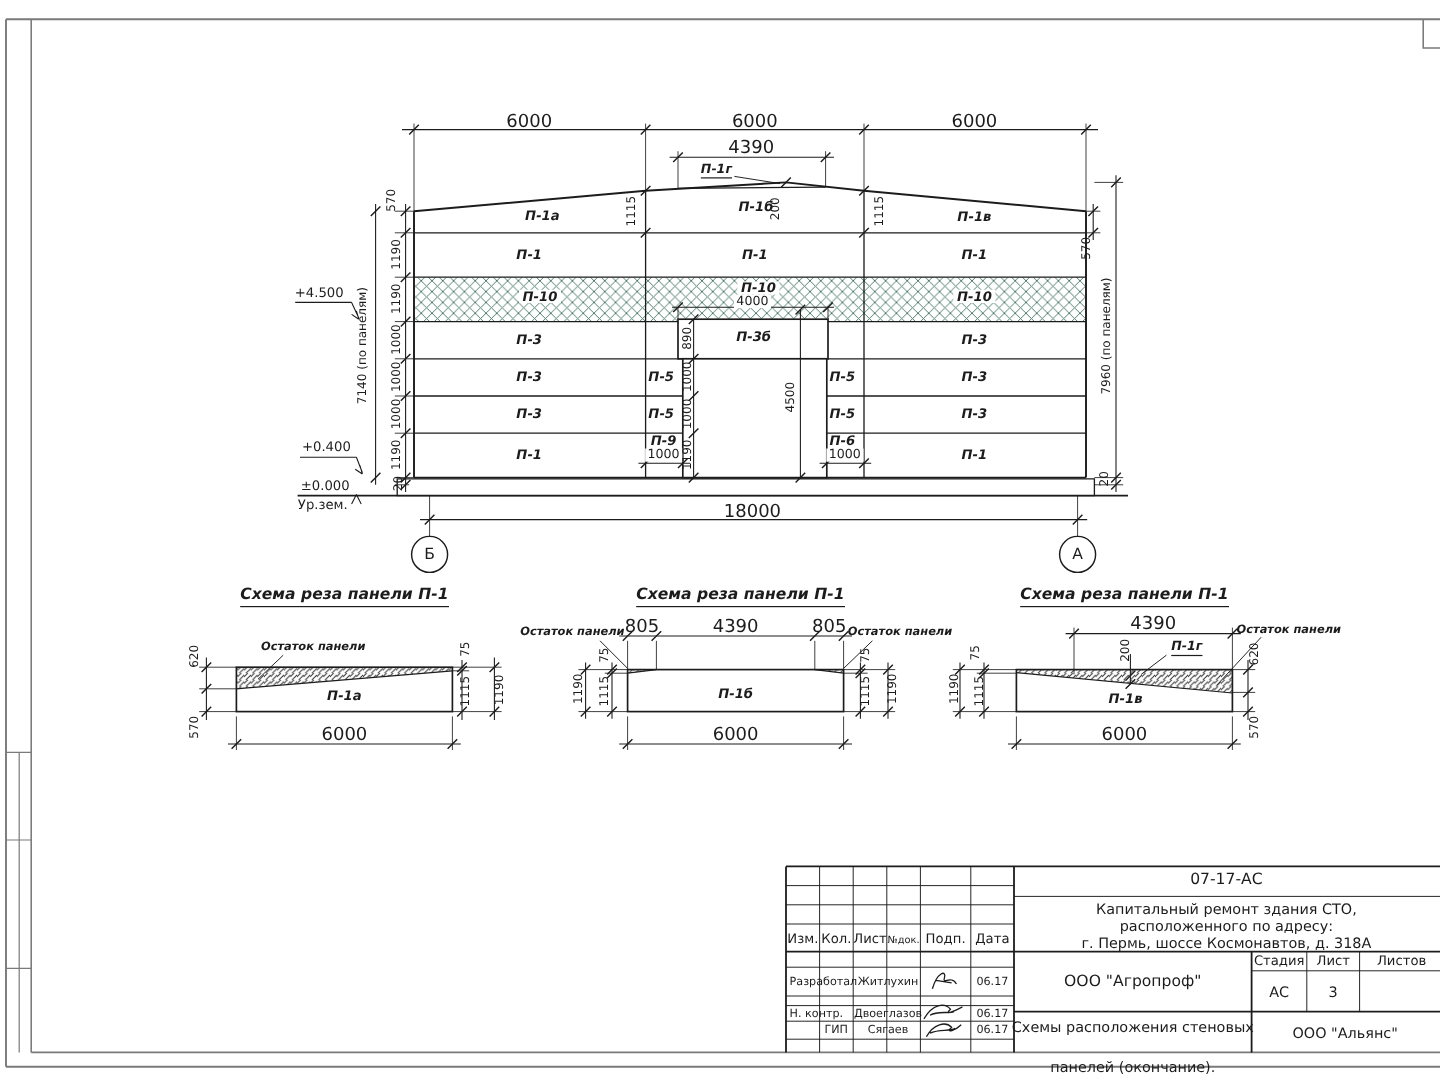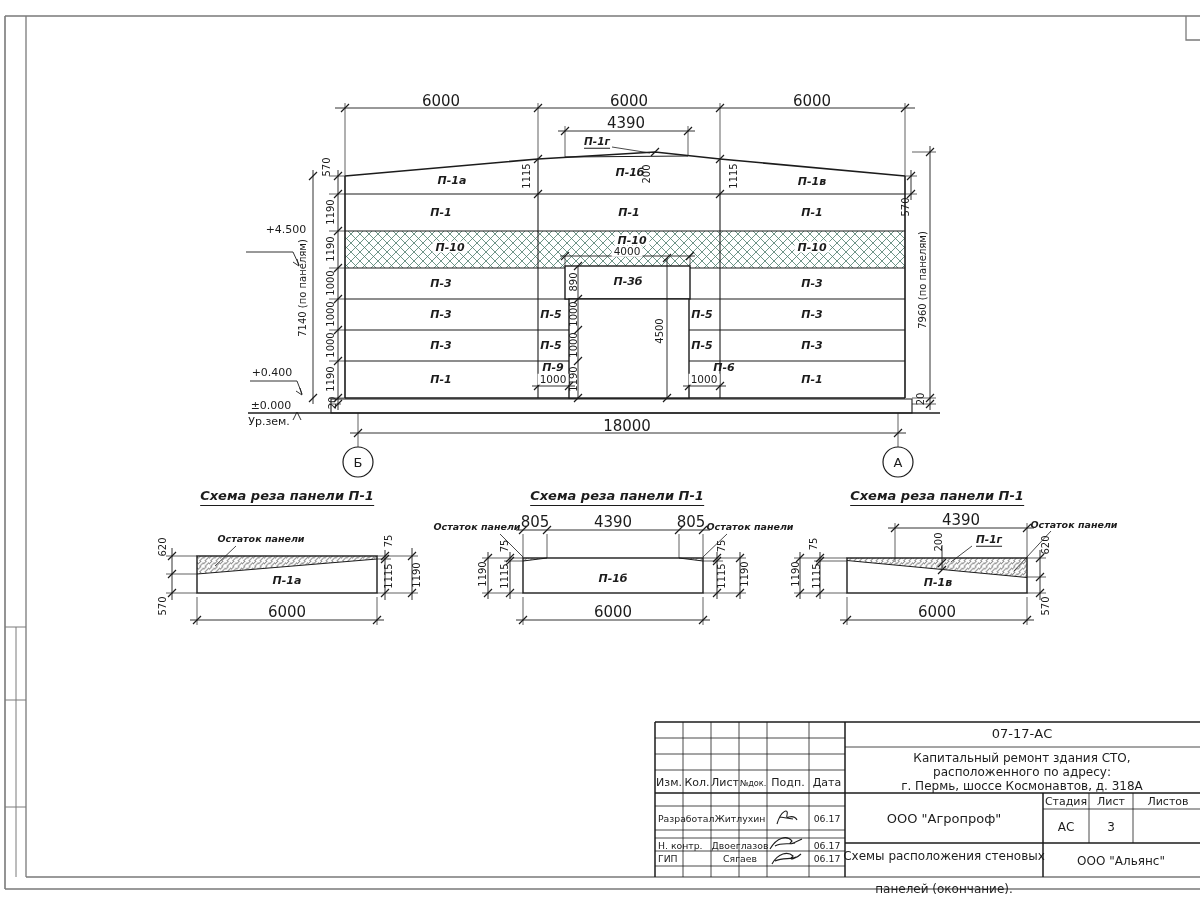--- a/index.html
+++ b/index.html
@@ -150,41 +150,41 @@
       <span class="lbl panel" style="left: 551px; top: 314px;">П-5</span>
       <span class="lbl panel" style="left: 702px; top: 314px;">П-5</span>
       <span class="lbl panel" style="left: 812px; top: 314px;">П-3</span>
       <span class="lbl panel" style="left: 441px; top: 345px;">П-3</span>
       <span class="lbl panel" style="left: 551px; top: 345px;">П-5</span>
       <span class="lbl panel" style="left: 702px; top: 345px;">П-5</span>
       <span class="lbl panel" style="left: 812px; top: 345px;">П-3</span>
       <span class="lbl panel" style="left: 441px; top: 379px;">П-1</span>
       <span class="lbl panel" style="left: 553px; top: 367px;">П-9</span>
       <span class="lbl dimw" style="left: 553px; top: 379px;">1000</span>
-      <span class="lbl panel" style="left: 702px; top: 367px; padding-left: 44px;">П-6</span>
+      <span class="lbl panel" style="left: 702px; top: 367px;">П-6</span>
       <span class="lbl dimw" style="left: 704px; top: 379px;">1000</span>
       <span class="lbl panel" style="left: 812px; top: 379px;">П-1</span>
       <span class="lbl dimv" style="left: 574px; top: 282px;">890</span>
       <span class="lbl dimv" style="left: 574px; top: 314px;">1000</span>
       <span class="lbl dimv" style="left: 574px; top: 345px;">1000</span>
       <span class="lbl dimv" style="left: 574px; top: 379px;">1190</span>
       <span class="lbl dimv" style="left: 660px; top: 331px;">4500</span>
       <span class="lbl dimv" style="left: 327px; top: 167px;">570</span>
       <span class="lbl dimv" style="left: 331px; top: 212px;">1190</span>
       <span class="lbl dimv" style="left: 331px; top: 249px;">1190</span>
       <span class="lbl dimv" style="left: 331px; top: 283px;">1000</span>
       <span class="lbl dimv" style="left: 331px; top: 314px;">1000</span>
       <span class="lbl dimv" style="left: 331px; top: 345px;">1000</span>
       <span class="lbl dimv" style="left: 331px; top: 379px;">1190</span>
       <span class="lbl dimv" style="left: 333px; top: 403px;">20</span>
       <span class="lbl dimv" style="left: 303px; top: 288px;">7140 (по панелям)</span>
       <span class="lbl dimv" style="left: 906px; top: 207px;">570</span>
       <span class="lbl dimv" style="left: 923px; top: 280px;">7960 (по панелям)</span>
       <span class="lbl dimv" style="left: 921px; top: 399px;">20</span>
-      <span class="lbl lvl" style="left: 266px; top: 229px; margin-left: 20px;">+4.500</span>
+      <span class="lbl lvl" style="left: 266px; top: 244px;">+4.500</span>
       <span class="lbl lvl" style="left: 272px; top: 372px;">+0.400</span>
       <span class="lbl lvl" style="left: 271px; top: 405px;">±0.000</span>
       <span class="lbl lvl" style="left: 269px; top: 421px;">Ур.зем.</span>
       <span class="lbl dim" style="left: 627px; top: 426px;">18000</span>
       <span class="lbl axis" style="left: 358px; top: 462px;">Б</span>
       <span class="lbl axis" style="left: 898px; top: 462px;">А</span>
       <span class="lbl ost" style="left: 261px; top: 539px;">Остаток панели</span>
       <span class="lbl dimv" style="left: 163px; top: 547px;">620</span>
       <span class="lbl dimv" style="left: 163px; top: 606px;">570</span>
       <span class="lbl dimv" style="left: 389px; top: 541px;">75</span>
@@ -229,21 +229,21 @@
 <div class="tb h8" style="left:753px;top:783px;">№док.</div>
 <div class="tb h11" style="left:788px;top:782px;">Подп.</div>
 <div class="tb h11" style="left:827px;top:782px;">Дата</div>
 
 <div class="tb tb-left h9" style="left:658px;top:818px;">Разработал</div>
 <div class="tb h9" style="left:740px;top:818px;">Житлухин</div>
 <div class="tb h9" style="left:827px;top:818px;">06.17</div>
 <div class="tb tb-left h9" style="left:658px;top:845px;">Н. контр.</div>
 <div class="tb h9" style="left:740px;top:845px;">Двоеглазов</div>
 <div class="tb h9" style="left:827px;top:845px;">06.17</div>
-<div class="tb tb-left h9" style="left:658px;top:858px;">ГИП</div>
+<div class="tb tb-left h9" style="left:687px;top:858px;">ГИП</div>
 <div class="tb h9" style="left:740px;top:858px;">Сягаев</div>
 <div class="tb h9" style="left:827px;top:858px;">06.17</div>
 
 <div class="tb h13" style="left:944px;top:818px;">ООО "Агропроф"</div>
 <div class="tb h11" style="left:1066px;top:801px;">Стадия</div>
 <div class="tb h11" style="left:1111px;top:801px;">Лист</div>
 <div class="tb h11" style="left:1168px;top:801px;">Листов</div>
 <div class="tb h12" style="left:1066px;top:827px;">АС</div>
 <div class="tb h12" style="left:1111px;top:827px;">3</div>
 <div class="tb h12" style="left:944px;top:856px;">Схемы расположения стеновых</div>

